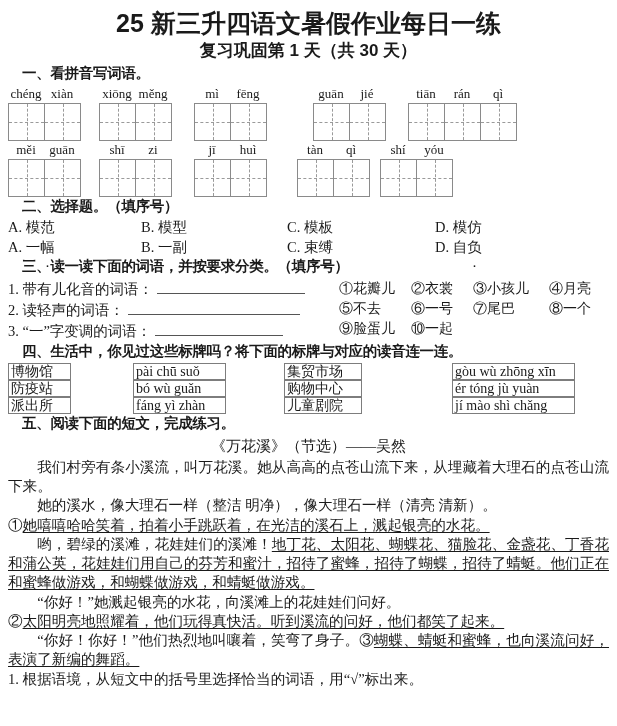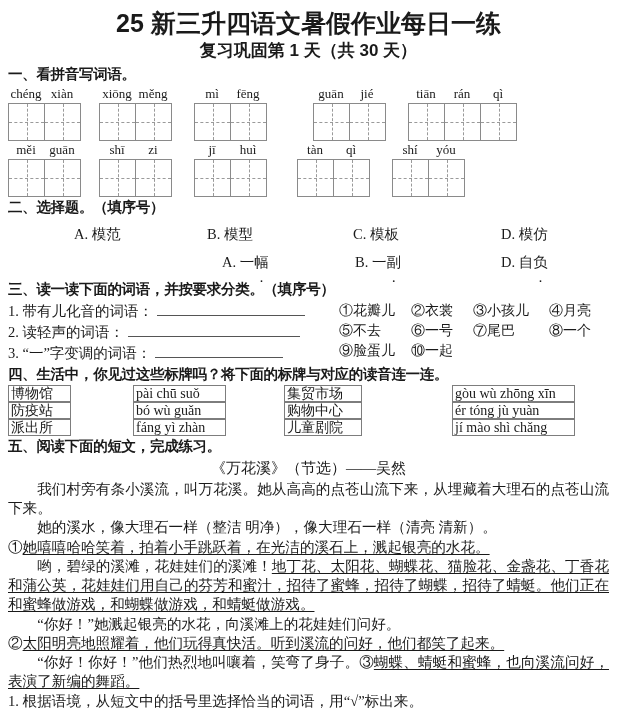--- a/index.html
+++ b/index.html
@@ -18,22 +18,22 @@
     margin:8px 0 1px 0;line-height:1.25;white-space:nowrap;
   }
   .subtitle{
     text-align:center;font-size:17px;font-weight:bold;
     font-family:"Liberation Sans","DejaVu Sans",sans-serif;
     margin:0 0 3px 0;line-height:1.3;
   }
 
   
   .sec-h{
-    font-family:Liberation Sans, sans-serif;
-    font-weight:bold;font-size:14.5px;line-height:1.35;margin:1px 0 1px 0;
+    font-family:Liberation Mono, monospace;
+    font-weight:bold;font-size:14.5px;line-height:1.35;margin:1px 0 1px 14px;
     letter-spacing:-0.3px;
   }
 
   
   .pin-row{display:flex;align-items:flex-end;margin:2px 0 0 0;}
   .pin-group{margin-right:0;}
   .pin-line{
     display:flex;font-size:13px;line-height:1.15;margin-bottom:1px;
     font-family:"Liberation Serif","DejaVu Serif",serif;
   }
@@ -47,21 +47,21 @@
     content:"";position:absolute;left:50%;top:0;bottom:0;width:0;
     border-left:1px dashed #9a9a9a;
   }
   .tzg .cell:before{
     content:"";position:absolute;top:50%;left:0;right:0;height:0;
     border-top:1px dashed #9a9a9a;
   }
 
   
   .q{font-size:14.5px;line-height:1.34;margin:0;white-space:nowrap;}
-  .opts{font-size:14.5px;line-height:1.34;margin:8px;display:flex;justify-content:flex-end;}
+  .opts{font-size:14.5px;line-height:1.34;margin:0;display:flex;}
   .opts span{display:inline-block;}
   .dotted{position:relative;}
   .dotted:after{
     content:"·";position:absolute;left:50%;transform:translateX(-50%);
     bottom:-9px;font-size:15px;line-height:0;
   }
 
   
   .s3{display:flex;justify-content:space-between;align-items:flex-start;}
   .s3-left{font-size:14.5px;line-height:1.45;}
@@ -180,21 +180,21 @@
         <div class="pin-group" style="margin-right: 30px;">
           <div class="pin-line">
             <span class="pin-syl" style="width: 36px;">jī</span>
             <span class="pin-syl" style="width: 36px;">huì</span>
           </div>
           <div class="tzg">
             <div class="cell"></div>
             <div class="cell"></div>
           </div>
         </div>
-        <div class="pin-group" style="margin-right: 22px;">
+        <div class="pin-group" style="margin-right: 10px;">
           <div class="pin-line">
             <span class="pin-syl" style="width: 36px;">tàn</span>
             <span class="pin-syl" style="width: 36px;">qì</span>
           </div>
           <div class="tzg">
             <div class="cell"></div>
             <div class="cell"></div>
           </div>
         </div>
         <div class="pin-group" style="margin-right: 0px;">
@@ -216,20 +216,21 @@
       <div class="opts">
         <span style="width: 133px;">A. 模范</span>
         <span style="width: 146px;">B. 模型</span>
         <span style="width: 148px;">C. 模板</span>
         <span style="width: 100px;">D. 模仿</span>
       </div>
       <div class="q"></div>
       <div class="opts">
         <span style="width: 133px;"><span>A. 一</span><span class="dotted">幅</span></span>
         <span style="width: 146px;"><span>B. 一</span><span class="dotted">副</span></span>
+        <span style="width: 148px;"><span>C. 束</span><span class="dotted">缚</span></span>
         <span style="width: 100px;"><span>D. 自</span><span class="dotted">负</span></span>
       </div>
     </div>
 
   <div class="sec-h">三、读一读下面的词语，并按要求分类。（填序号）</div>
   <div class="s3">
     <div class="s3-left" id="s3left">
         <div class="ln">
           <span>1. 带有儿化音的词语：</span>
           <span class="blank" style="width: 148px;"></span>

